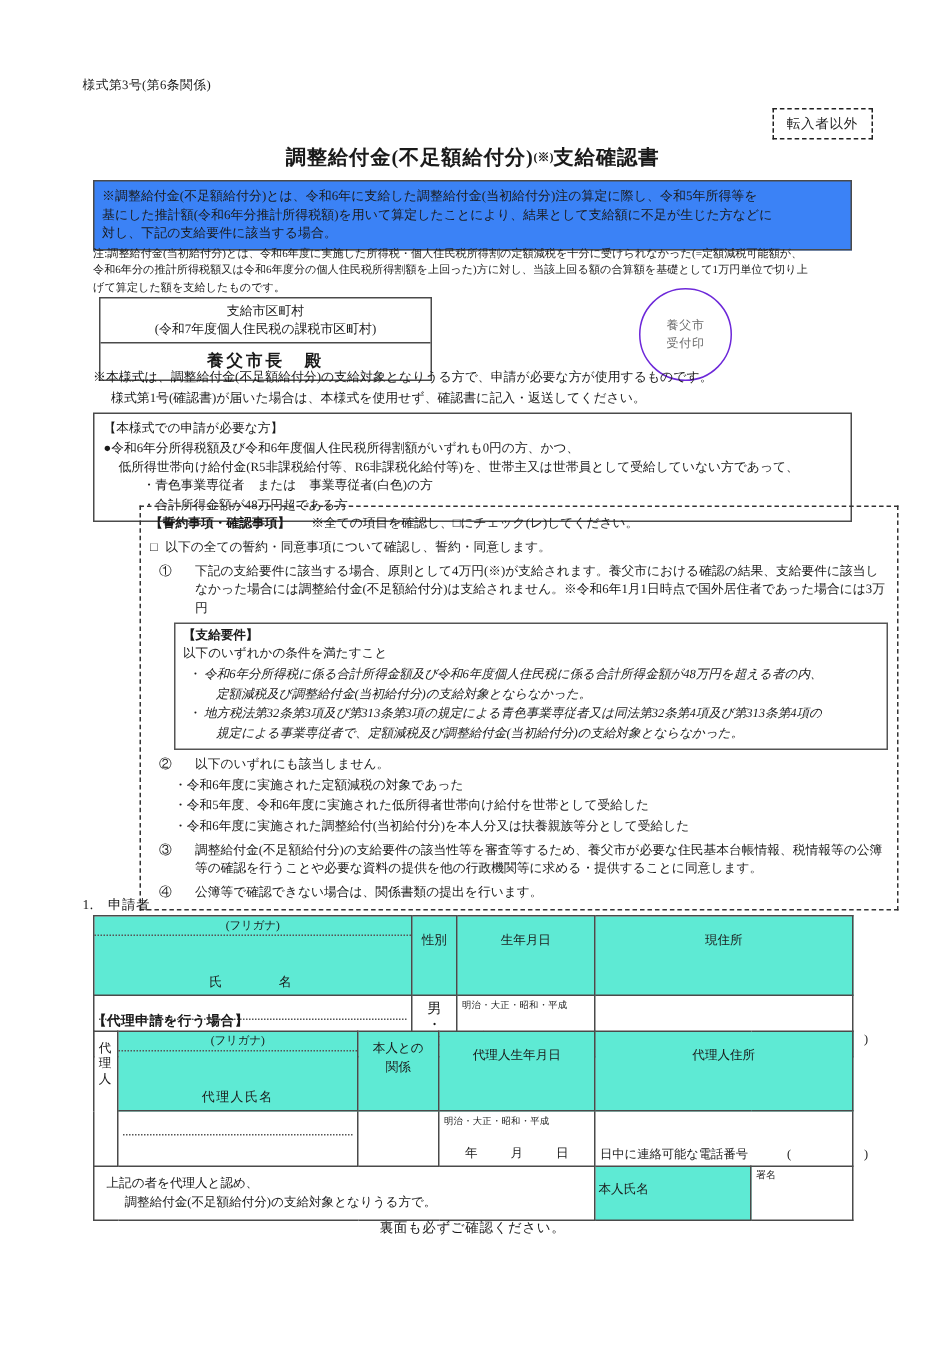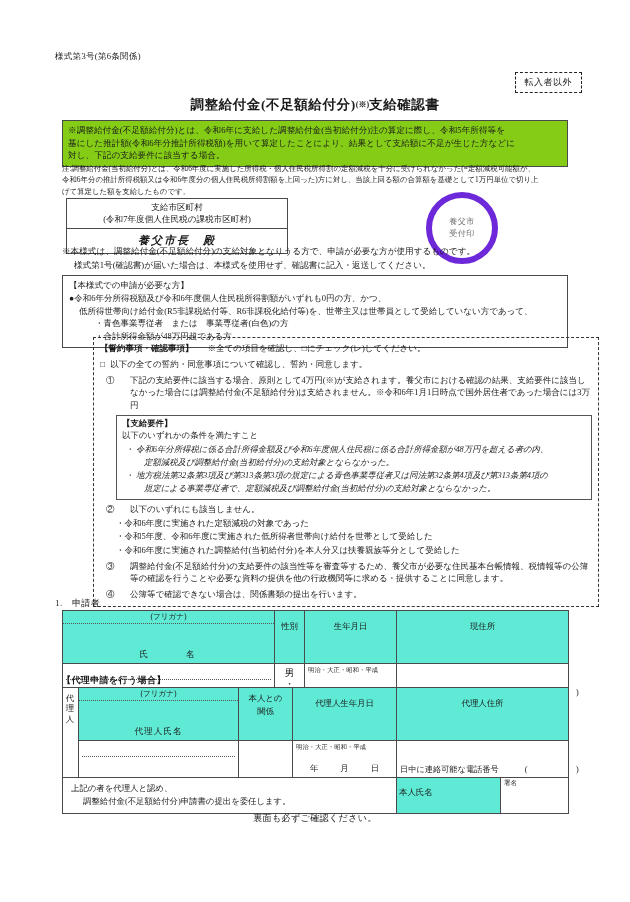--- a/index.html
+++ b/index.html
@@ -29,21 +29,21 @@
     text-align:center;
     font-size:13.5px;font-weight:bold;letter-spacing:.6px;
   }
   .doc-title .small{font-size:8px;font-weight:bold;vertical-align:2px;letter-spacing:0;}
 
   
   .def-box{
     position:absolute;left:62px;top:120px;width:506px;
     box-sizing:border-box;
     border:1px solid #4a4a4a;
-    background:#84cc16;
+    background:#3b82f6;
     padding:3px 5px 4px 5px;
     font-size:8.6px;line-height:1.46;
     letter-spacing:.05px;
   }
   .note{
     position:absolute;left:62px;top:163px;width:512px;
     font-size:7.4px;line-height:1.52;letter-spacing:.03px;
   }
 
   
@@ -52,26 +52,26 @@
     box-sizing:border-box;
     border:1px solid #4a4a4a;
     font-size:8.6px;
   }
   .muni .top{
     border-bottom:1px solid #4a4a4a;
     padding:2px 2px 3px;text-align:center;line-height:1.4;
   }
   .muni .bot{
     padding:4px 2px 5px;text-align:center;
-    font-size:11px;font-weight:bold;letter-spacing:2px;font-style:italic;
+    font-size:11px;font-weight:bold;letter-spacing:2px;
   }
   .seal{
     position:absolute;left:426px;top:192px;
     width:60px;height:60px;border-radius:50%;
-    border:6px solid #6d28d9;color:#6d6d6d;
+    border:1px solid #6d28d9;color:#6d6d6d;
     display:flex;flex-direction:column;
     align-items:center;justify-content:center;
     font-size:8px;line-height:1.5;letter-spacing:.5px;
   }
 
   
   .usage{
     position:absolute;left:62px;top:245px;width:512px;
     font-size:8.6px;line-height:1.6;
   }
@@ -386,21 +386,21 @@
         <td colspan="2">
           <div class="addrcell">
             <div class="phone"><span>日中に連絡可能な電話番号</span><span class="paren">(　　　)</span></div>
           </div>
         </td>
       </tr>
       <tr>
         <td colspan="4">
           <div class="delegate-txt">
             <div>上記の者を代理人と認め、</div>
-            <div class="l2">調整給付金(不足額給付分)申請書の提出を委任します。</div>
+            <div class="l2">調整給付金(不足額給付分)の支給対象となりうる方で。</div>
           </div>
         </td>
         <td class="hdc">
           <div class="honnin">本人氏名</div>
         </td>
         <td>
           <div class="sign-lbl">署名</div>
         </td>
       </tr>
     </tbody>

